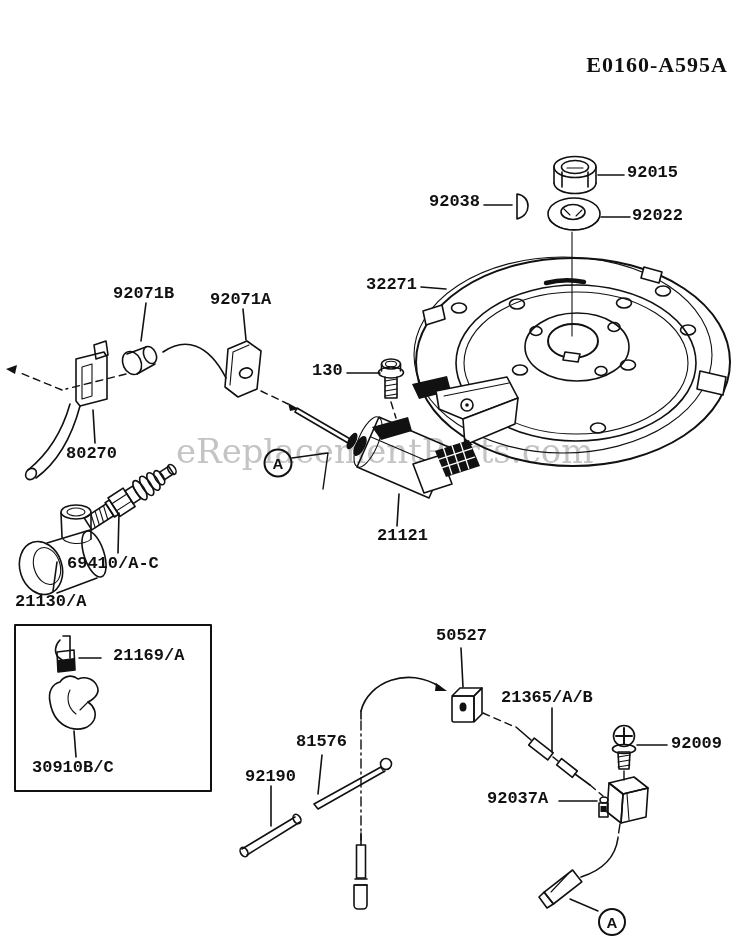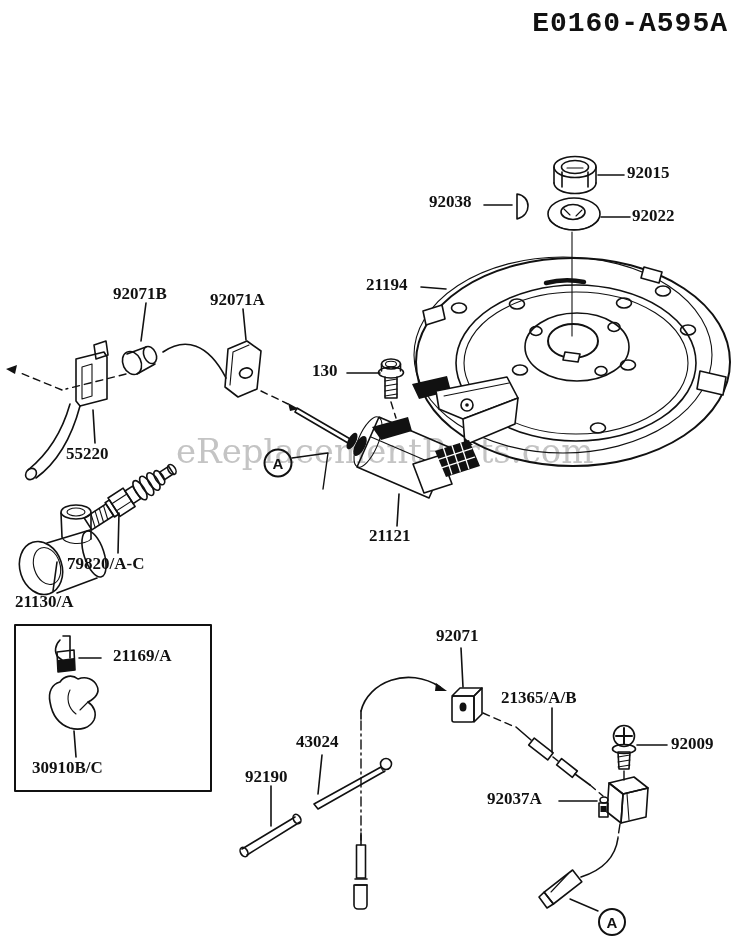--- a/index.html
+++ b/index.html
@@ -1,21 +1,21 @@
 <!DOCTYPE html>
 <html><head>
 <meta charset="utf-8">
 <style>
   html,body{margin:0;padding:0;background:#fff;}
   #stage{position:relative;width:750px;height:948px;background:#fff;overflow:hidden;
          font-family:"Liberation Sans",sans-serif;}
-  .plabel{position:absolute;font-family:Liberation Serif, serif;font-weight:bold;
+  .plabel{position:absolute;font-family:Liberation Mono, monospace;font-weight:bold;
           font-size:17px;line-height:1;color:#111;white-space:nowrap;letter-spacing:0;}
-  .code{position:absolute;font-family:Liberation Mono, monospace;font-weight:bold;
-        font-size:28px;line-height:1;color:#111;letter-spacing:1px;white-space:nowrap;}
+  .code{position:absolute;font-family:Liberation Serif, serif;font-weight:bold;
+        font-size:22px;line-height:1;color:#111;letter-spacing:1px;white-space:nowrap;margin-top:44px;}
   .watermark{position:absolute;left:176px;top:434px;font-family:"DejaVu Serif",serif;
              font-size:34px;line-height:1;color:#c4c4c4;white-space:nowrap;z-index:0;}
   svg{position:absolute;left:0;top:0;z-index:1;}
   .lbl-layer{position:absolute;left:0;top:0;width:100%;height:100%;z-index:2;}
   svg *{stroke:#111;fill:none;stroke-width:1.6;stroke-linejoin:round;stroke-linecap:round;}
   svg .thin{stroke-width:1.1;}
   svg .thick{stroke-width:2;}
   svg .xthick{stroke-width:4.5;}
   svg .fill-white{fill:#fff;}
   svg .fill-dark{fill:#111;stroke:none;}
@@ -281,30 +281,30 @@
       <circle cx="612" cy="922" r="13" class="thick"></circle>
       <text x="612" y="928" class="callout-text">A</text>
     </g>
   </svg>
 
   <div class="lbl-layer">
     <div class="code" style="right:22px;top:10px">E0160-A595A</div>
     <div class="plabel" style="left:627px;top:164px">92015</div>
     <div class="plabel" style="left:429px;top:193px">92038</div>
     <div class="plabel" style="left:632px;top:207px">92022</div>
-    <div class="plabel" style="left:366px;top:276px">21194</div>
+    <div class="plabel" style="left:366px;top:276px">32271</div>
     <div class="plabel" style="left:113px;top:285px">92071B</div>
     <div class="plabel" style="left:210px;top:291px">92071A</div>
     <div class="plabel" style="left:312px;top:362px">130</div>
-    <div class="plabel" style="left:66px;top:445px">55220</div>
-    <div class="plabel" style="left:369px;top:527px">21121</div>
-    <div class="plabel" style="left:67px;top:555px">79820/A-C</div>
+    <div class="plabel" style="left:66px;top:445px">80270</div>
+    <div class="plabel" style="left:377px;top:527px">21121</div>
+    <div class="plabel" style="left:67px;top:555px">69410/A-C</div>
     <div class="plabel" style="left:15px;top:593px">21130/A</div>
     <div class="plabel" style="left:113px;top:647px">21169/A</div>
     <div class="plabel" style="left:32px;top:759px">30910B/C</div>
-    <div class="plabel" style="left:436px;top:627px">92071</div>
+    <div class="plabel" style="left:436px;top:627px">50527</div>
     <div class="plabel" style="left:501px;top:689px">21365/A/B</div>
     <div class="plabel" style="left:671px;top:735px">92009</div>
-    <div class="plabel" style="left:296px;top:733px">43024</div>
+    <div class="plabel" style="left:296px;top:733px">81576</div>
     <div class="plabel" style="left:245px;top:768px">92190</div>
     <div class="plabel" style="left:487px;top:790px">92037A</div>
   </div>
 </div>
 
 </body></html>

